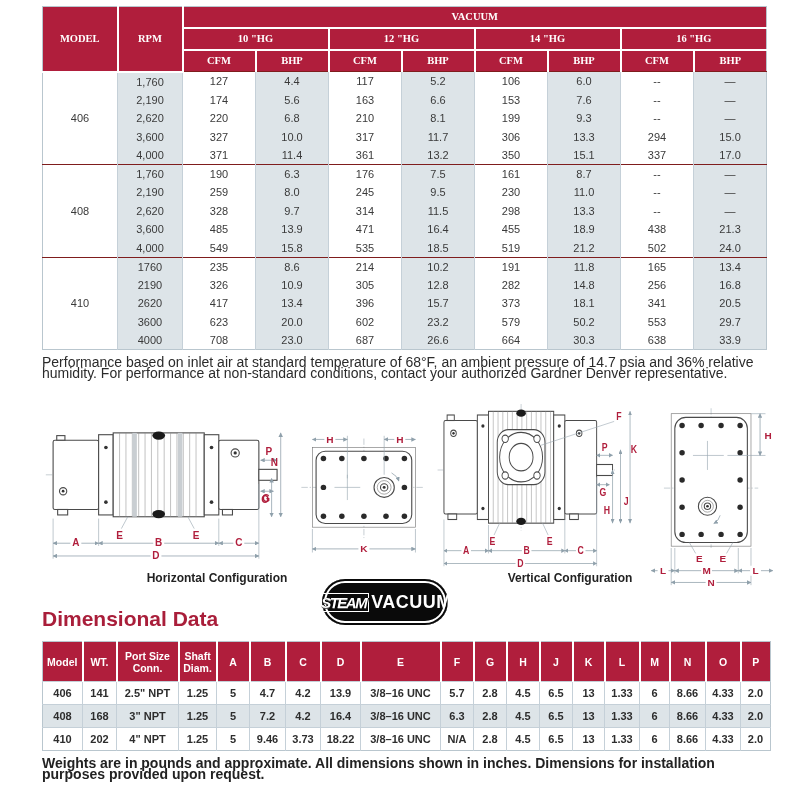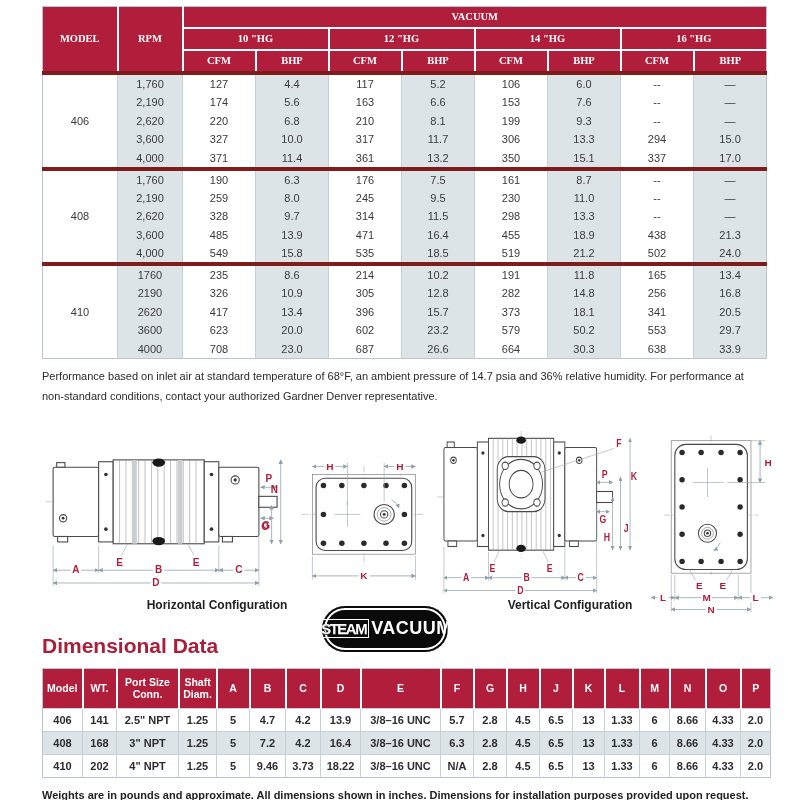--- a/index.html
+++ b/index.html
@@ -8,46 +8,46 @@
 
   h1.section-title { font-size: 21px; font-weight: bold; color: #a91e3a; letter-spacing: 0; margin: 2px 0 7px 0; }
 
   
   table.perf { border-collapse: collapse; table-layout: fixed; width: 723px; border: 1px solid #b9c6ce; }
   table.perf thead th { background: #b01e3c; color: #fff; font-weight: bold; font-size: 10.5px; text-align: center; border-right: 2px solid #fff; border-bottom: 2px solid #fff; padding: 3px 0; line-height: 14px; font-family: Liberation Serif, serif; }
   table.perf thead tr th:last-child { border-right: none; }
   table.perf thead tr.sub th { border-bottom: none; }
   table.perf tbody td { font-size: 11px; text-align: center; height: 18.5px; line-height: 18px; border-right: 1px solid #c5d0d8; color: #3a3a3a; }
   table.perf tbody td:last-child { border-right: none; }
-  table.perf tbody tr.group-start td { border-top: 4px solid #7f1d1d; }
+  table.perf tbody tr.group-start td { border-top: 1px solid #7f1d1d; }
   table.perf tbody td.shade { background: #dde4e8; }
   table.perf tbody td.model-cell { background: #fff; font-size: 11px; }
 
-  p.footnote { font-size: 11px; line-height: 20px; color: #2b2b2b; margin: 7px 0 0 0; width: 723px; }
+  p.footnote { font-size: 14px; line-height: 11px; color: #2b2b2b; margin: 7px 0 0 0; width: 723px; }
   p.footnote.bold { font-weight: bold; color: #222; }
 
   
   .drawings { position: relative; height: 200px; margin-top: 10px; width: 723px; }
   .drawings svg { position: absolute; }
   .ml { fill: #fff; stroke: #4a4a4a; stroke-width: 1.2; }
   .mlt { fill: none; stroke: #777; stroke-width: 0.7; }
   .fin line { stroke: #8f8f8f; stroke-width: 0.6; }
   .dim { stroke: #97a6b0; stroke-width: 0.9; fill: none; }
   .thin { stroke: #9aa8b2; stroke-width: 0.7; }
   .cl { stroke: #a8b4bc; stroke-width: 0.7; stroke-dasharray: 7 2 1.5 2; fill: none; }
   .bolt { fill: #2a2a2a; stroke: none; }
   .dot { fill: #333; stroke: none; }
   .dlabel { fill: #b01e3c; font: bold 11px "Liberation Sans", sans-serif; text-anchor: middle; }
   .lbg { fill: #fff; stroke: none; }
   .caption { position: absolute; font-size: 12px; font-weight: bold; color: #222; text-align: center; width: 230px; }
 
   
   .dim-title-row { position: relative; margin-top: 18px; height: 26px; }
   .logo { position: absolute; left: 280px; top: -28px; width: 126px; height: 46px; background: #0a0a0a; border-radius: 23px; display: flex; align-items: center; justify-content: center; box-shadow: inset 0 0 0 2px #0a0a0a, inset 0 0 0 4px #fff; gap: 2px; }
-  .logo-steam { color: #fff; font-weight: bold; font-size: 15px; letter-spacing: -1.5px; text-shadow: 1px 0 0 #000, 0 1px 0 #555; border: 1px solid #fff; padding: 0 2px; line-height: 17px; }
+  .logo-steam { color: #fff; font-weight: bold; font-style: italic; font-size: 15px; letter-spacing: -1.5px; text-shadow: 1px 0 0 #000, 0 1px 0 #555; border: 1px solid #fff; padding: 0 2px; line-height: 17px; }
   .logo-brite { color: #fff; font-weight: bold; font-size: 18px; letter-spacing: 0.5px; }
 
   
   table.dim { border-collapse: collapse; table-layout: fixed; width: 723px; margin-top: 8px; border: 1px solid #b9c6ce; }
   table.dim thead th { background: #b01e3c; color: #fff; font-weight: bold; font-size: 10.5px; text-align: center; border-right: 2px solid #fff; padding: 4px 1px; line-height: 12px; white-space: pre-line; height: 40px; vertical-align: middle; }
   table.dim thead th:last-child { border-right: none; }
   table.dim tbody td { font-size: 11px; font-weight: bold; color: #2d2d2d; text-align: center; height: 23px; border-right: 1px solid #c5d0d8; border-top: 1px solid #c5d0d8; }
   table.dim tbody td:last-child { border-right: none; }
   table.dim tbody tr.stripe td { background: #dde4e8; }
 </style>

